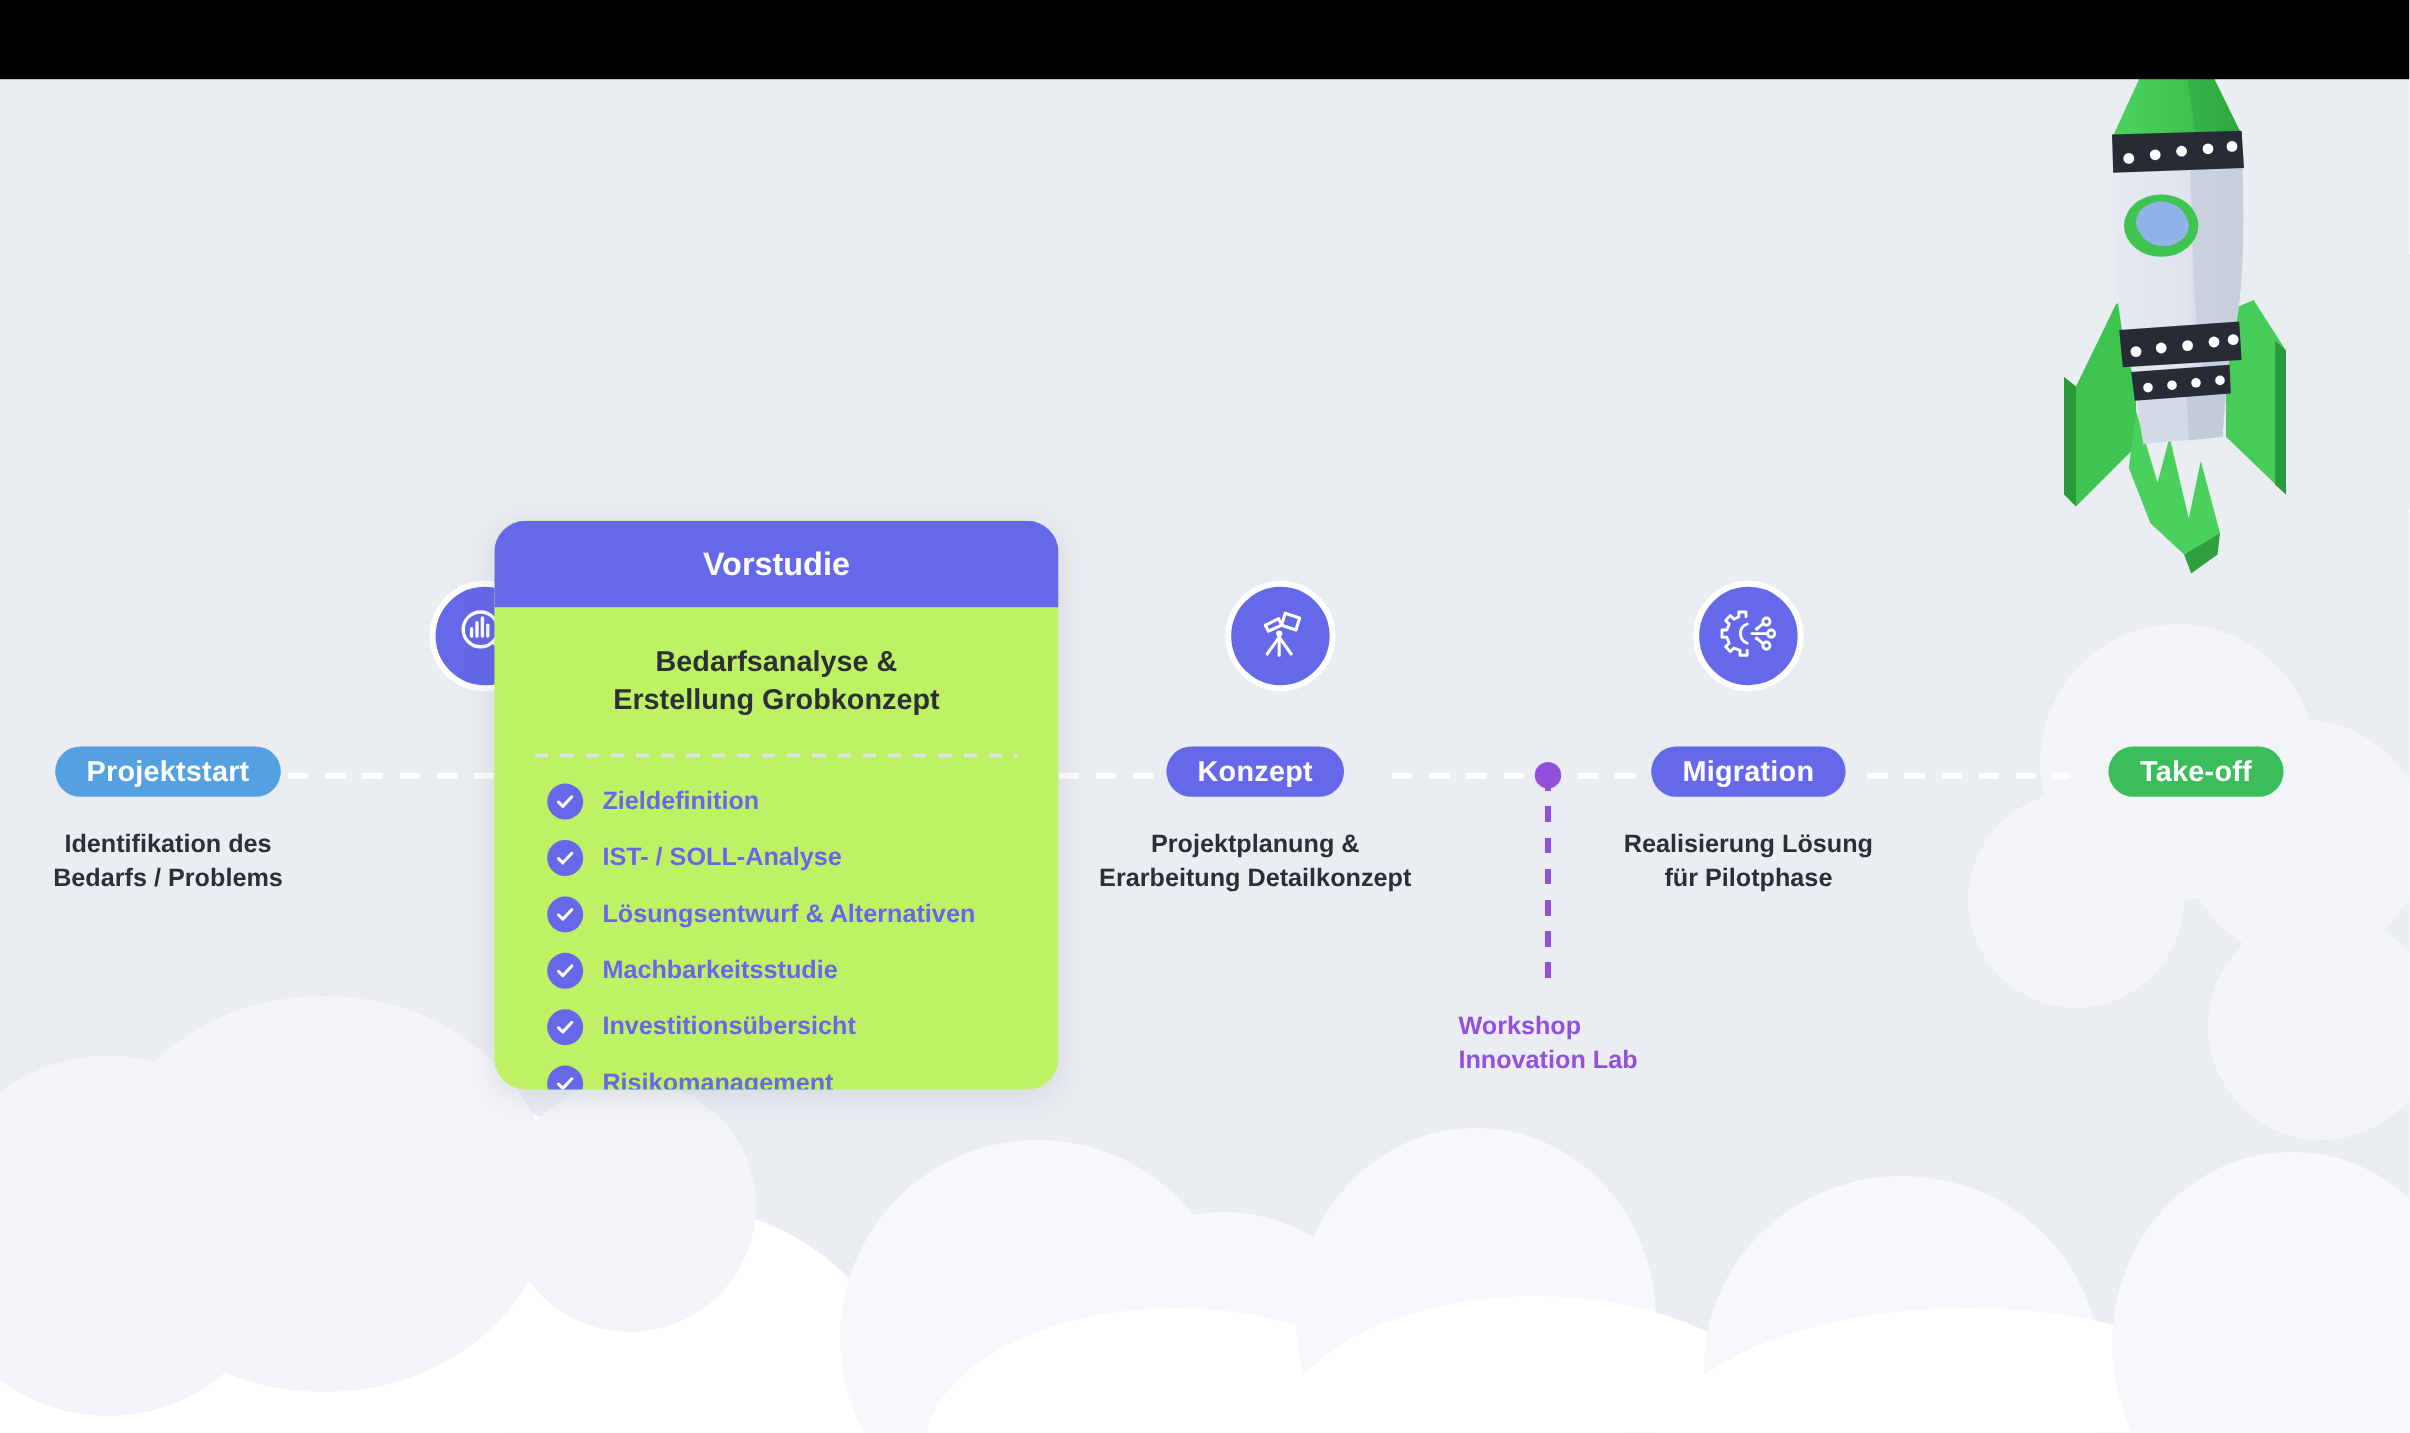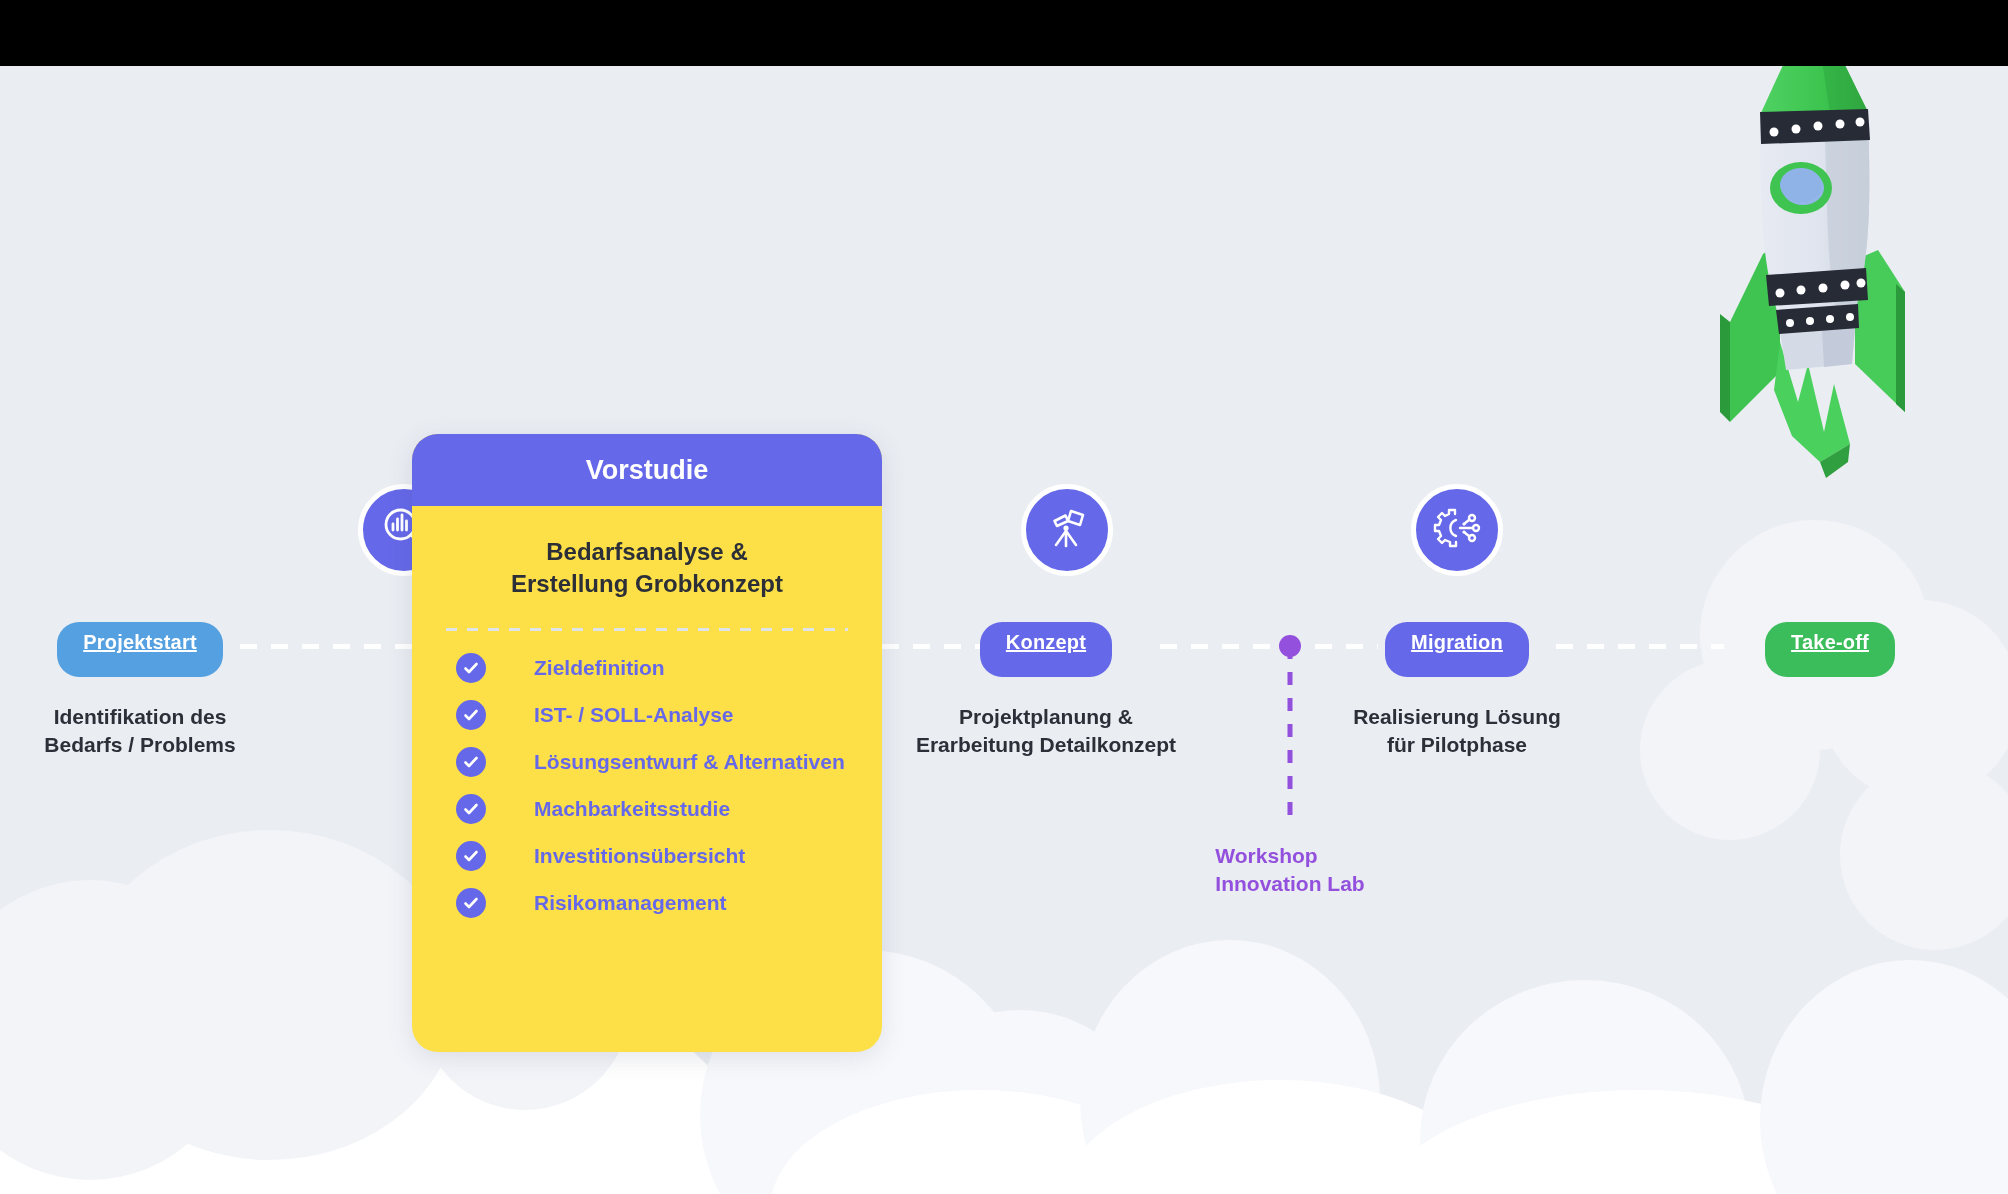--- a/index.html
+++ b/index.html
@@ -46,26 +46,25 @@
         #ffffff 0px, #ffffff 17px, rgba(255,255,255,0) 17px, rgba(255,255,255,0) 31px);
   }
 
   .node { position: absolute; z-index: 6; text-align: center; }
 
   .badge {
     display: inline-block;
     border-radius: 22px;
     color: #ffffff;
     font-weight: bold;
-    font-size: 20px;
+    font-size: 24px;
     letter-spacing: .2px;
-    padding: 10px 26px 25px 26px;
+    padding: 10px 26px 8px 26px;
     line-height: 1;
     white-space: nowrap;
-    text-decoration: underline;
   }
   .badge.blue   { background: #55a0e0; }
   .badge.purple { background: #6568e8; }
   .badge.green  { background: #3cbd5c; }
 
   .node .desc {
     margin-top: 26px;
     font-size: 21px;
     font-weight: bold;
     color: #2c2f38;
@@ -102,22 +101,22 @@
     position: absolute; left: 50%; top: 196px;
     transform: translateX(-50%);
     font-size: 21px; font-weight: bold; color: #9350dd;
     line-height: 1.35; white-space: nowrap; 
   }
 
   
   #card {
     position: absolute;
     left: 412px; top: 434px;
-    width: 470px; height: 618px;
-    background: #fde047;
+    width: 470px; height: 474px;
+    background: #bef264;
     border-radius: 26px;
     box-shadow: 0 6px 26px rgba(70,80,110,0.13);
     z-index: 10;
     overflow: hidden;
   }
   #card-header {
     height: 72px;
     background: #6568e8;
     display: flex; align-items: center; justify-content: center;
   }
@@ -130,21 +129,20 @@
   #card-divider {
     margin: 28px 34px 0 34px;
     height: 3px;
     background-image: repeating-linear-gradient(to right,
         #dfe3ea 0px, #dfe3ea 11px, rgba(0,0,0,0) 11px, rgba(0,0,0,0) 21px);
   }
   #checklist { margin: 22px 0 0 44px; list-style: none; }
   #checklist li {
     display: flex; align-items: center;
     margin-bottom: 17px;
-    gap: 32px;
   }
   .check {
     flex: 0 0 auto;
     width: 30px; height: 30px; border-radius: 50%;
     background: #6568e8;
     margin-right: 16px;
     display: flex; align-items: center; justify-content: center;
   }
   .check svg { display:block; }
   .citem-label {

